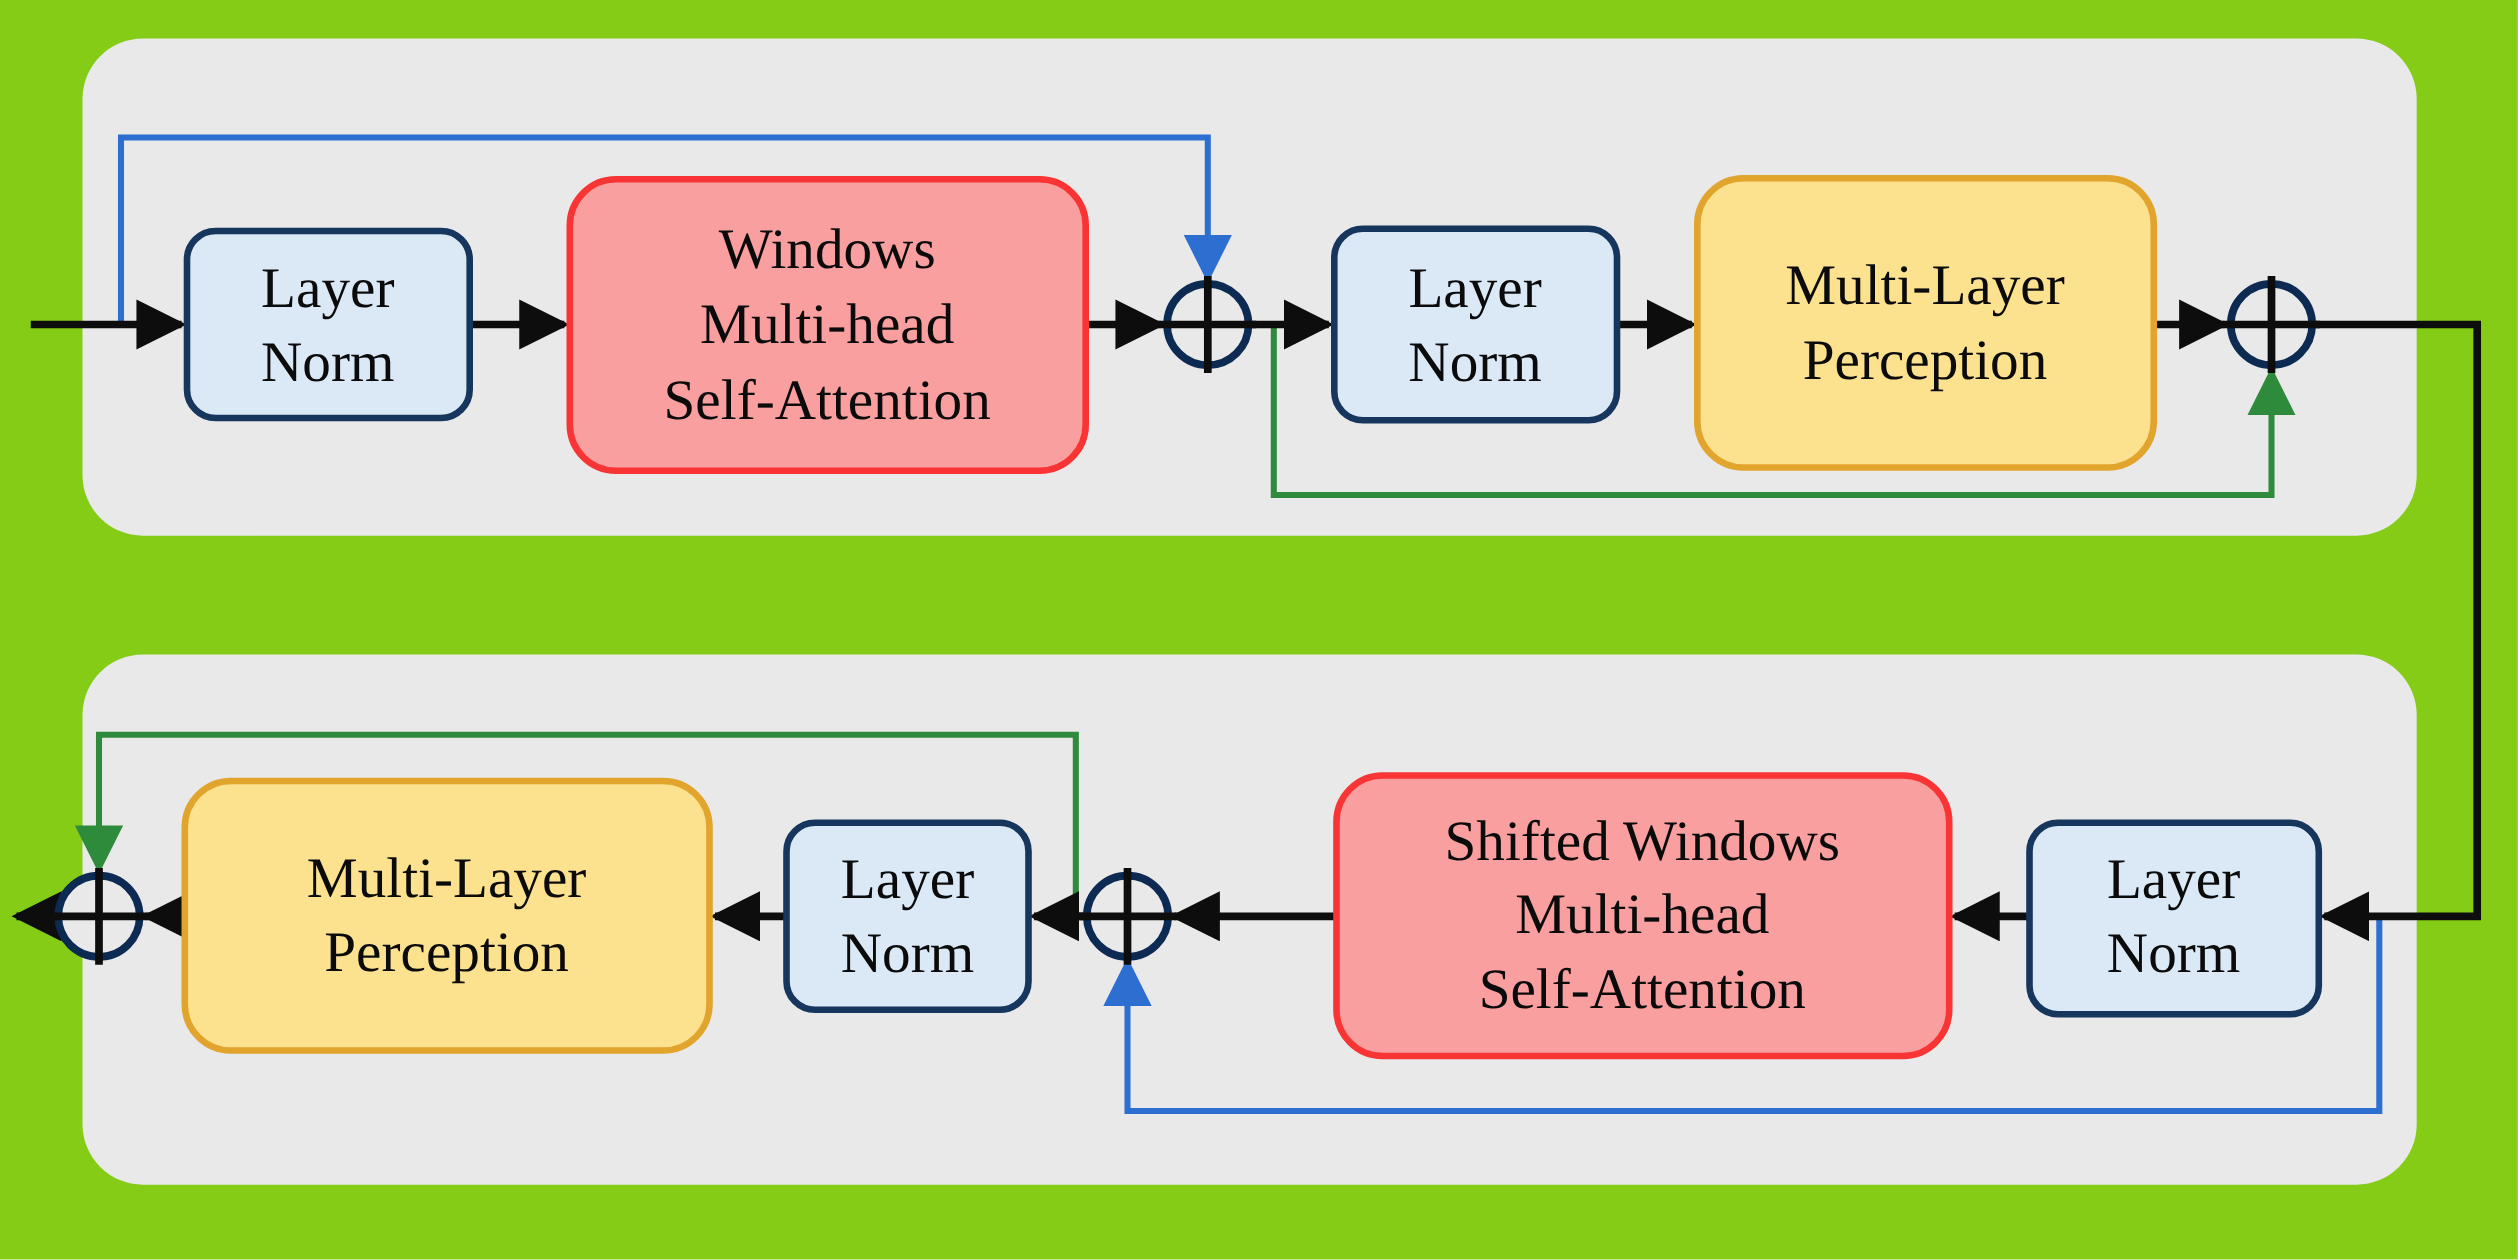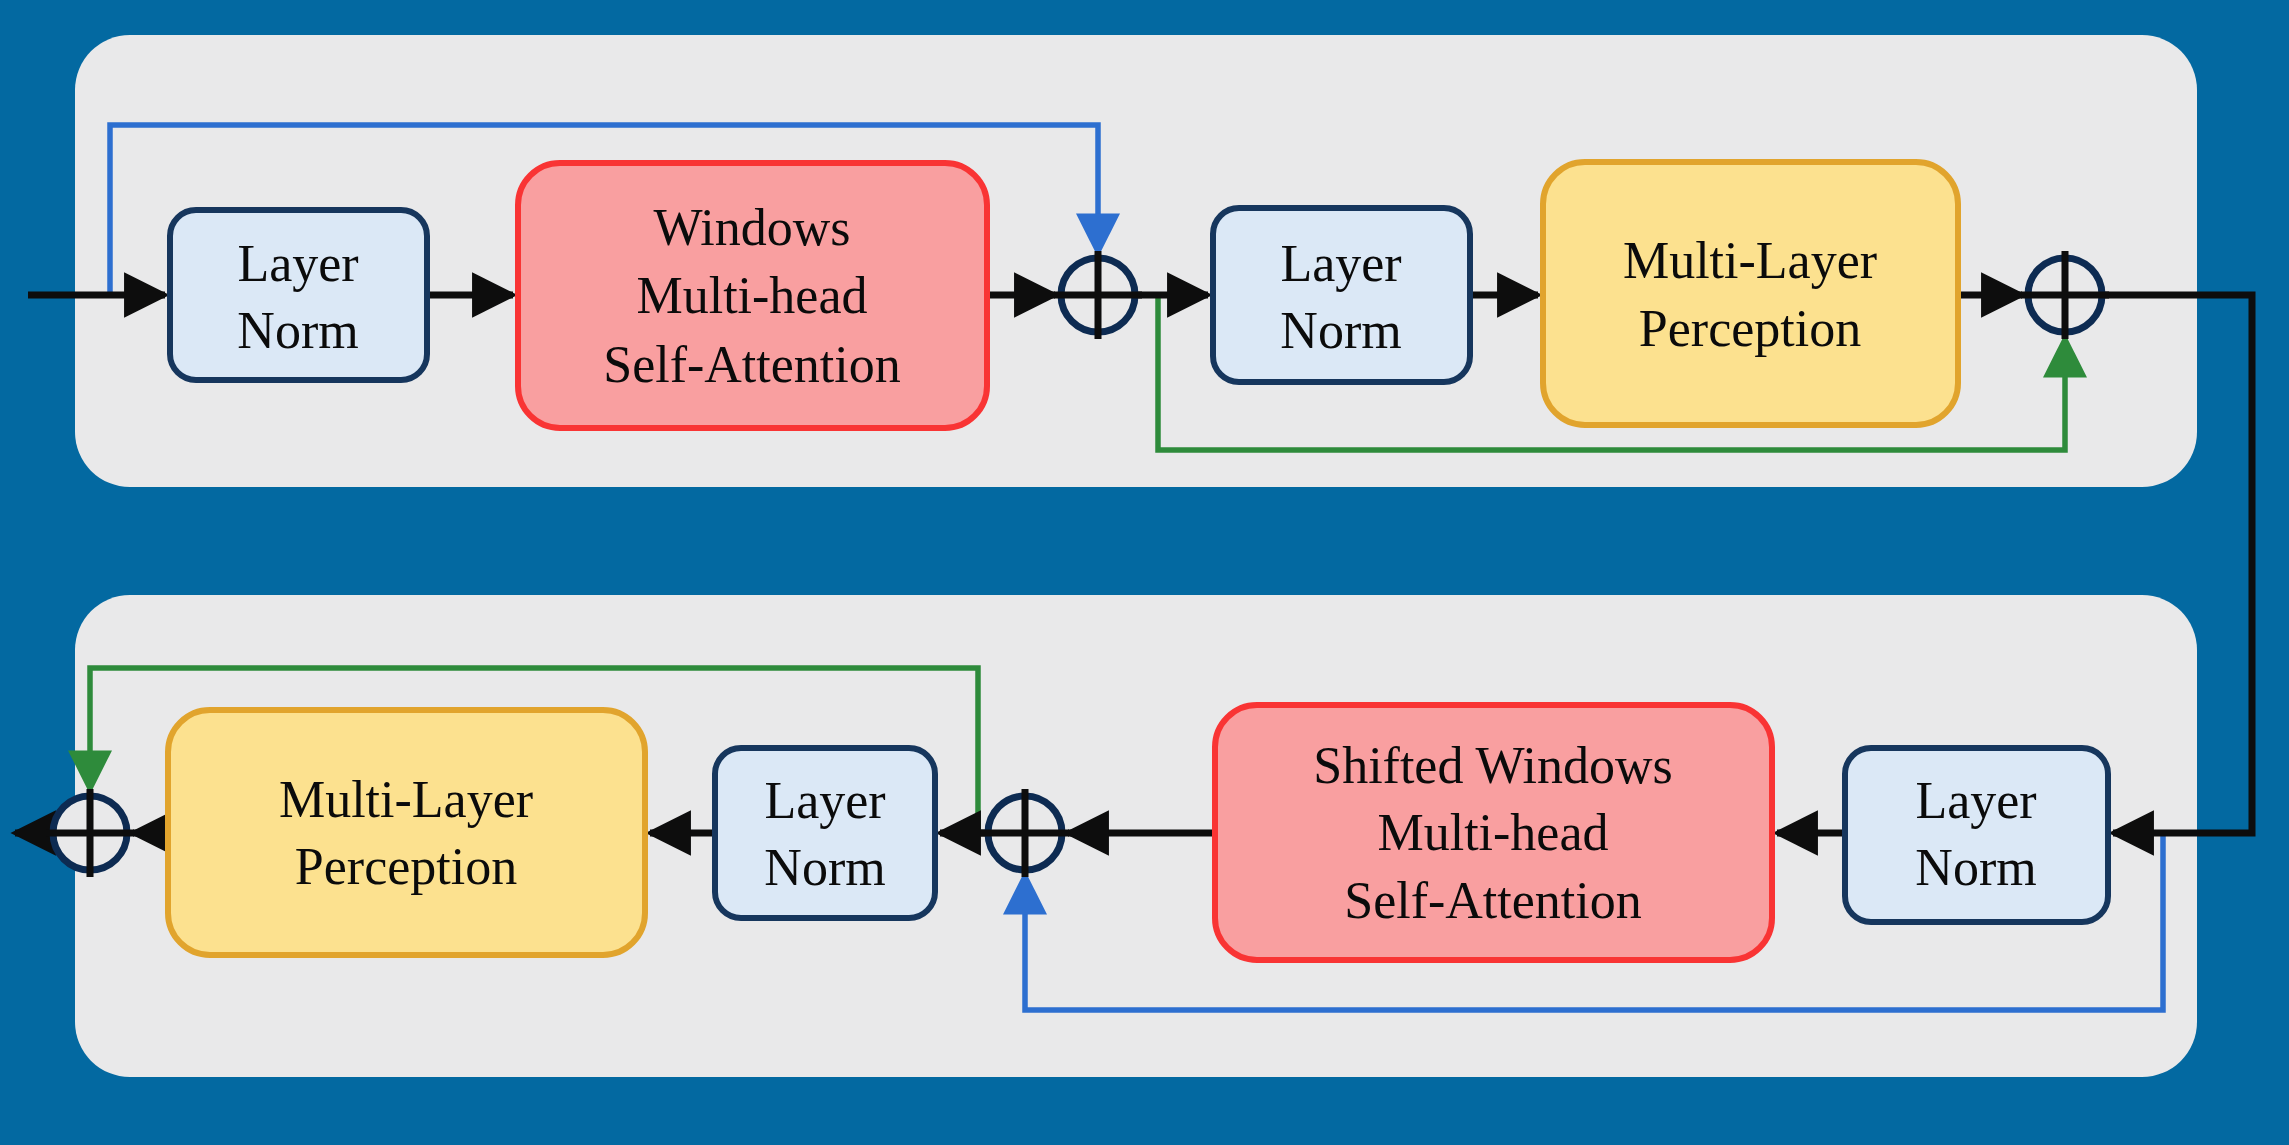--- a/index.html
+++ b/index.html
@@ -1,16 +1,16 @@
 <!DOCTYPE html>
 <html><head>
 <meta charset="utf-8">
 <style>
   html,body{margin:0;padding:0;background:#ffffff;}
-  .stage{width:2289px;height:1145px;position:relative;background:#0369a1;}
+  .stage{width:2289px;height:1145px;position:relative;background:#84cc16;}
   svg{display:block;}
   text{font-family:"Liberation Serif","DejaVu Serif",serif;fill:#0b0b0b;}
   .box-label{font-size:52px;}
   .connector{fill:none;}
 </style>
 </head>
 <body>
 
 <div class="stage">
 <svg width="2289" height="1145" viewBox="0 0 2289 1145" xmlns="http://www.w3.org/2000/svg">

